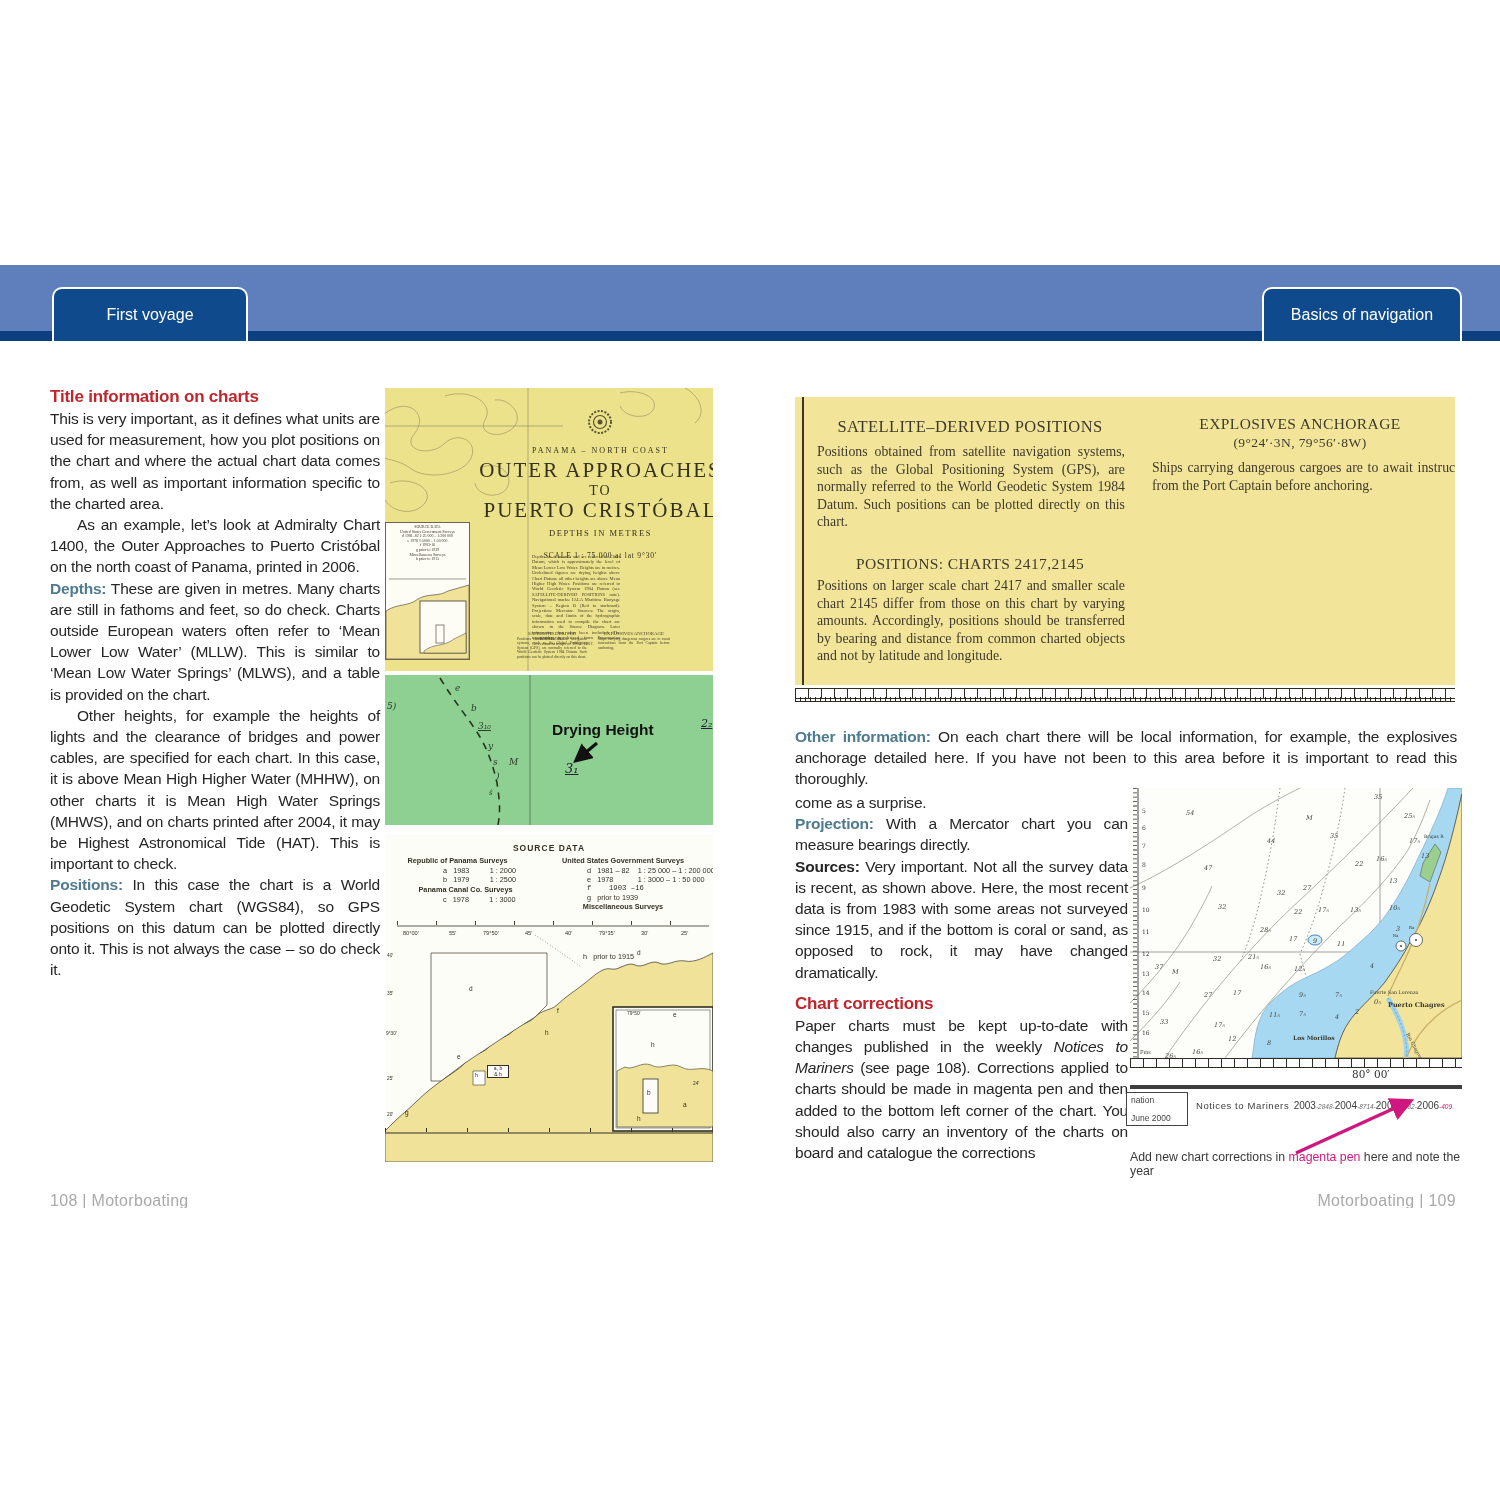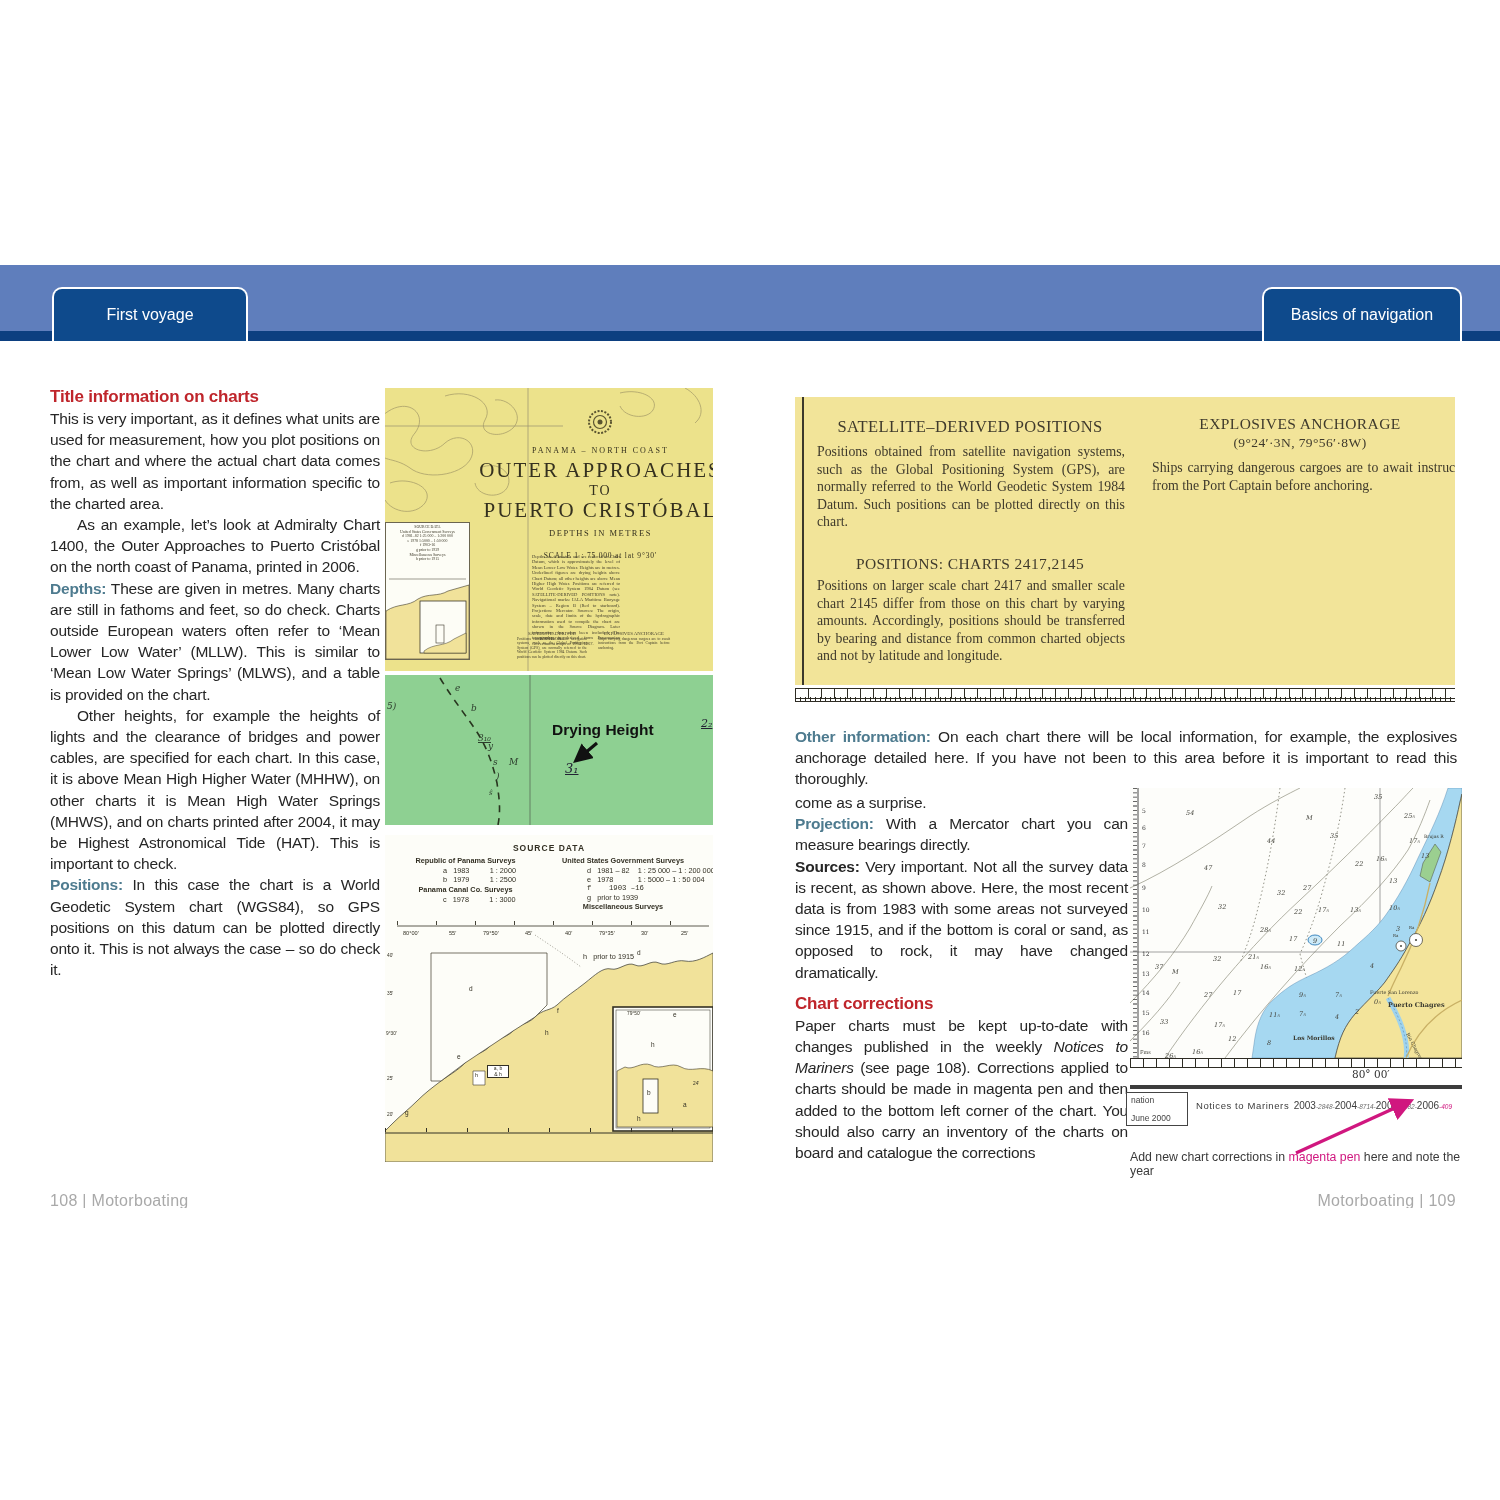--- a/index.html
+++ b/index.html
@@ -143,42 +143,42 @@
       <path d="M55,3 C70,28 85,45 95,62 C103,76 108,90 112,108 C114,122 116,134 113,150" fill="none" stroke="#28351f" stroke-width="1.6" stroke-dasharray="7 6"></path>
       <defs>
         <marker id="dryarrow" markerWidth="6" markerHeight="6" refX="4" refY="3" orient="auto">
           <path d="M0,0 L6,3 L0,6 Z" fill="#111"></path>
         </marker>
       </defs>
       <line x1="212" y1="68" x2="193" y2="84" stroke="#111" stroke-width="3.2" marker-end="url(#dryarrow)"></line>
     </svg>
     <span class="abs gchar" style="left:70px;top:8px;">e</span>
     <span class="abs gchar" style="left:86px;top:28px;">b</span>
-    <span class="abs gchar" style="left:93px;top:58px;text-decoration:underline;">3₁₀</span>
+    <span class="abs gchar" style="left:93px;top:46px;text-decoration:underline;">3₁₀</span>
     <span class="abs gchar" style="left:103px;top:66px;">y</span>
     <span class="abs gchar" style="left:108px;top:82px;">s</span>
     <span class="abs gchar" style="left:111px;top:96px;">)</span>
     <span class="abs gchar" style="left:124px;top:82px;">M</span>
     <span class="abs gchar" style="left:2px;top:26px;">5)</span>
     <span class="abs gchar" style="left:104px;top:114px;font-size:7px;">ŝ</span>
     <span class="abs drylabel" style="left:167px;top:46px;">Drying Height</span>
     <span class="abs dryval" style="left:180px;top:86px;">3₁</span>
     <span class="abs dryval" style="left:316px;top:42px;font-size:11px;">2₂</span>
   </div>
 
   <div class="abs chart3" style="left:385px;top:835px;width:328px;height:327px;">
     <div class="abs sdh" style="left:0;top:8px;width:328px;font-size:8.5px;letter-spacing:1px;">SOURCE DATA</div>
-    <div class="abs sdh" style="left:8px;top:21px;width:145px;">Republic of Panama Surveys</div>
+    <div class="abs sdh" style="left:0;top:21px;width:145px;">Republic of Panama Surveys</div>
     <div class="abs sdr" style="left:14px;top:31px;">a   1983          1 : 2000</div>
     <div class="abs sdr" style="left:14px;top:40px;">b   1979          1 : 2500</div>
     <div class="abs sdh" style="left:8px;top:50px;width:145px;">Panama Canal Co. Surveys</div>
     <div class="abs sdr" style="left:14px;top:60px;">c   1978          1 : 3000</div>
     <div class="abs sdh" style="left:152px;top:21px;width:172px;">United States Government Surveys</div>
     <div class="abs sdr" style="left:158px;top:31px;">d   1981 – 82    1 : 25 000 – 1 : 200 000</div>
-    <div class="abs sdr" style="left:158px;top:40px;">e   1978            1 : 5000 – 1 : 50 004</div>
+    <div class="abs sdr" style="left:158px;top:40px;">e   1978            1 : 3000 – 1 : 50 000</div>
     <div class="abs sdr" style="left:158px;top:49px;font-family:Liberation Mono, monospace;">f    1903 –16</div>
     <div class="abs sdr" style="left:158px;top:58px;">g   prior to 1939</div>
     <div class="abs sdh" style="left:152px;top:67px;width:172px;">Miscellaneous Surveys</div>
     <div class="abs sdr" style="left:154px;top:77px;margin-top:40px;">h   prior to 1915</div>
 
     <svg class="abs" style="left:0;top:0;" width="328" height="327" viewBox="0 0 328 327">
       <line x1="12" y1="91" x2="324" y2="91" stroke="#333024" stroke-width="0.8"></line>
       <line x1="12" y1="88" x2="324" y2="88" stroke="#333024" stroke-width="4" stroke-dasharray="1 38" opacity="0.9"></line>
       <path d="M200,148 C190,156 180,162 172,170 C165,176 158,174 150,182 C142,190 135,188 128,196 C120,204 112,202 104,212 C96,220 88,218 80,228 C72,236 64,240 56,246 C48,252 40,258 32,266 C24,274 16,280 8,288 L0,296 L0,327 L328,327 L328,118 C320,122 310,128 300,126 C290,124 282,132 274,128 C266,124 258,134 250,130 C242,126 234,136 226,134 C218,132 210,140 200,148 Z" fill="#f1e29a" stroke="#4a4a40" stroke-width="0.8"></path>
       <path d="M46,118 L162,118 L162,170 L150,182 L128,196 L104,212 L80,228 L56,246 L46,246 Z" fill="#fdfdf8" stroke="#3c3828" stroke-width="0.7"></path>

